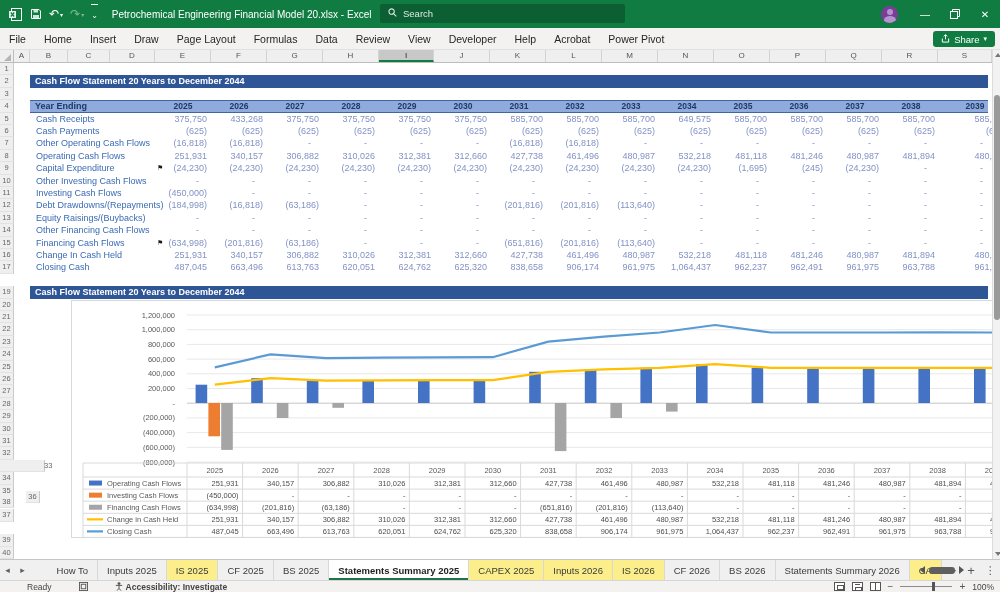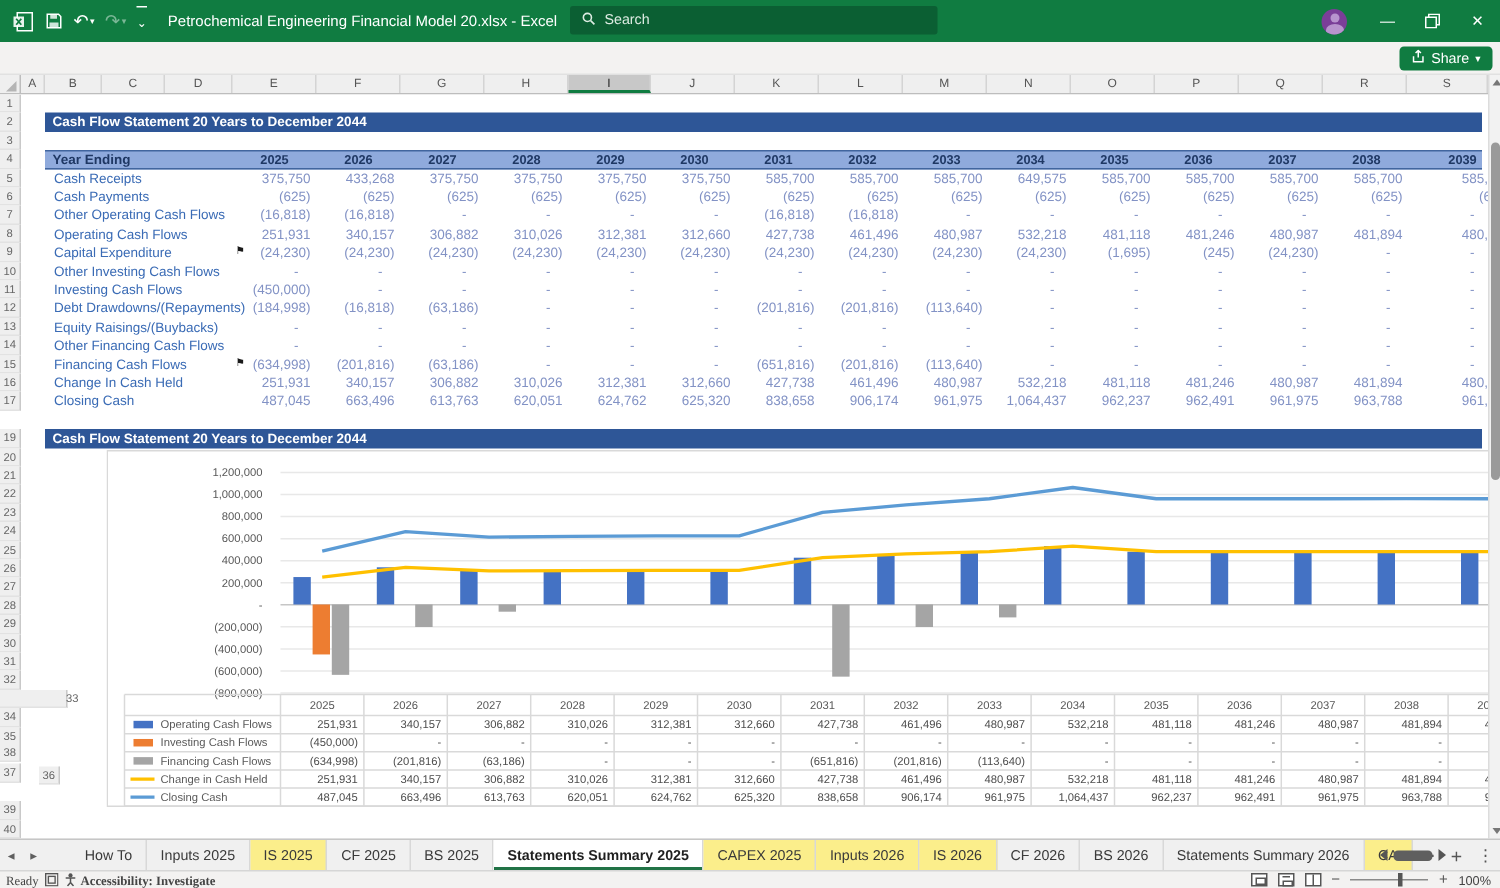--- a/index.html
+++ b/index.html
@@ -46,21 +46,21 @@
   .tabnav{width:17px;display:flex;align-items:center;justify-content:center;color:#5f5f5f;font-size:9px;}
   .stab{padding:0 9px;font-size:9.5px;color:#3a3a3a;display:flex;align-items:center;border-right:1px solid #D8D8D8;white-space:nowrap;}
   .stab.yellow{background:#FBEE8B;}
   .stab.active{background:#fff;font-weight:bold;color:#1F1F1F;box-shadow:inset 0 -2px 0 #217346;}
   .tabctl{display:flex;align-items:center;justify-content:center;color:#555;font-size:11px;width:22px;}
   .hscroll{position:absolute;right:2px;top:0;height:20px;width:78px;display:flex;align-items:center;gap:4px;}
   .htri{width:0;height:0;}
   .hthumb{width:26px;height:7px;background:#5F5F5F;border-radius:3px;}
   
   .statusbar{position:absolute;left:0;top:580px;width:1000px;height:12px;background:#F3F2F1;border-top:1px solid #D6D6D6;display:flex;align-items:center;font-size:8.5px;color:#444;box-sizing:border-box;}
-  .sb-item{margin-left:4px;display:flex;align-items:center;gap:3px;white-space:nowrap;font-family:Liberation Serif, serif;}
+  .sb-item{margin-left:27px;display:flex;align-items:center;gap:3px;white-space:nowrap;}
   .sb-right{margin-left:auto;display:flex;align-items:center;gap:7px;padding-right:6px;}
   .viewicon{width:11px;height:9px;border:1px solid #555;box-sizing:border-box;position:relative;background:#fff;}
   .zoomtrack{width:52px;height:1px;background:#8a8a8a;position:relative;}
   .zoomthumb{position:absolute;left:32px;top:-4px;width:3px;height:9px;background:#555;}
   svg text{font-family:"Liberation Sans",sans-serif;}
 </style>
 </head>
 <body>
 
 <div class="app">
@@ -102,20 +102,35 @@
         <svg width="10" height="10" viewBox="0 0 10 10">
             <rect x="0.5" y="2.5" width="7" height="7" fill="none" stroke="#fff"></rect>
             <path d="M2.5 2.5 v-2 h7 v7 h-2" fill="none" stroke="#fff"></path>
           </svg>
       </span>
       <span class="win-btn">✕</span>
     </div>
   </div>
 
   <div class="menubar">
+    <div id="menuItems" style="display:flex;">
+        <div class="menu-item">File</div>
+        <div class="menu-item">Home</div>
+        <div class="menu-item">Insert</div>
+        <div class="menu-item">Draw</div>
+        <div class="menu-item">Page Layout</div>
+        <div class="menu-item">Formulas</div>
+        <div class="menu-item">Data</div>
+        <div class="menu-item">Review</div>
+        <div class="menu-item">View</div>
+        <div class="menu-item">Developer</div>
+        <div class="menu-item">Help</div>
+        <div class="menu-item">Acrobat</div>
+        <div class="menu-item">Power Pivot</div>
+      </div>
     <div class="share-btn">
       <span>
         <svg width="9" height="9" viewBox="0 0 10 10">
             <path d="M5 6 V1 M3 2.6 L5 0.8 L7 2.6" fill="none" stroke="#fff" stroke-width="1.1"></path>
             <path d="M1.5 5 v4 h7 v-4" fill="none" stroke="#fff" stroke-width="1.1"></path>
           </svg>
       </span>
       <span>Share</span>
       <span style="font-size:7px;">▾</span>
     </div>
@@ -173,21 +188,21 @@
       <div class="rownum" style="top: 310px; height: 12.4px; line-height: 12.4px;">26</div>
       <div class="rownum" style="top: 322.4px; height: 12.4px; line-height: 12.4px;">27</div>
       <div class="rownum" style="top: 334.8px; height: 12.4px; line-height: 12.4px;">28</div>
       <div class="rownum" style="top: 347.2px; height: 12.4px; line-height: 12.4px;">29</div>
       <div class="rownum" style="top: 359.6px; height: 12.4px; line-height: 12.4px;">30</div>
       <div class="rownum" style="top: 372px; height: 12.4px; line-height: 12.4px;">31</div>
       <div class="rownum" style="top: 384.4px; height: 12.4px; line-height: 12.4px;">32</div>
       <div class="rownum" style="top: 396.8px; height: 12.4px; line-height: 12.4px; padding-left: 44px;">33</div>
       <div class="rownum" style="top: 409.2px; height: 12.4px; line-height: 12.4px;">34</div>
       <div class="rownum" style="top: 421.6px; height: 12.4px; line-height: 12.4px;">35</div>
-      <div class="rownum" style="top: 448px; height: 12.4px; line-height: 12.4px; margin-left: 26px;">36</div>
+      <div class="rownum" style="top: 428px; height: 12.4px; line-height: 12.4px; margin-left: 26px;">36</div>
       <div class="rownum" style="top: 446.4px; height: 12.4px; line-height: 12.4px;">37</div>
       <div class="rownum" style="top: 433px; height: 12.4px; line-height: 12.4px;">38</div>
       <div class="rownum" style="top: 471.2px; height: 12.4px; line-height: 12.4px;">39</div>
       <div class="rownum" style="top: 483.6px; height: 12.4px; line-height: 12.4px;">40</div>
       <div class="stitle" style="top: 12.4px;">Cash Flow Statement 20 Years to December 2044</div>
       <div class="hdrband" style="top: 37.2px;">
         <div class="hdrlabel">Year Ending</div>
         <div class="yearcell" style="left: 125px; width: 56px;">2025</div>
         <div class="yearcell" style="left: 181px; width: 56px;">2026</div>
         <div class="yearcell" style="left: 237px; width: 56px;">2027</div>

